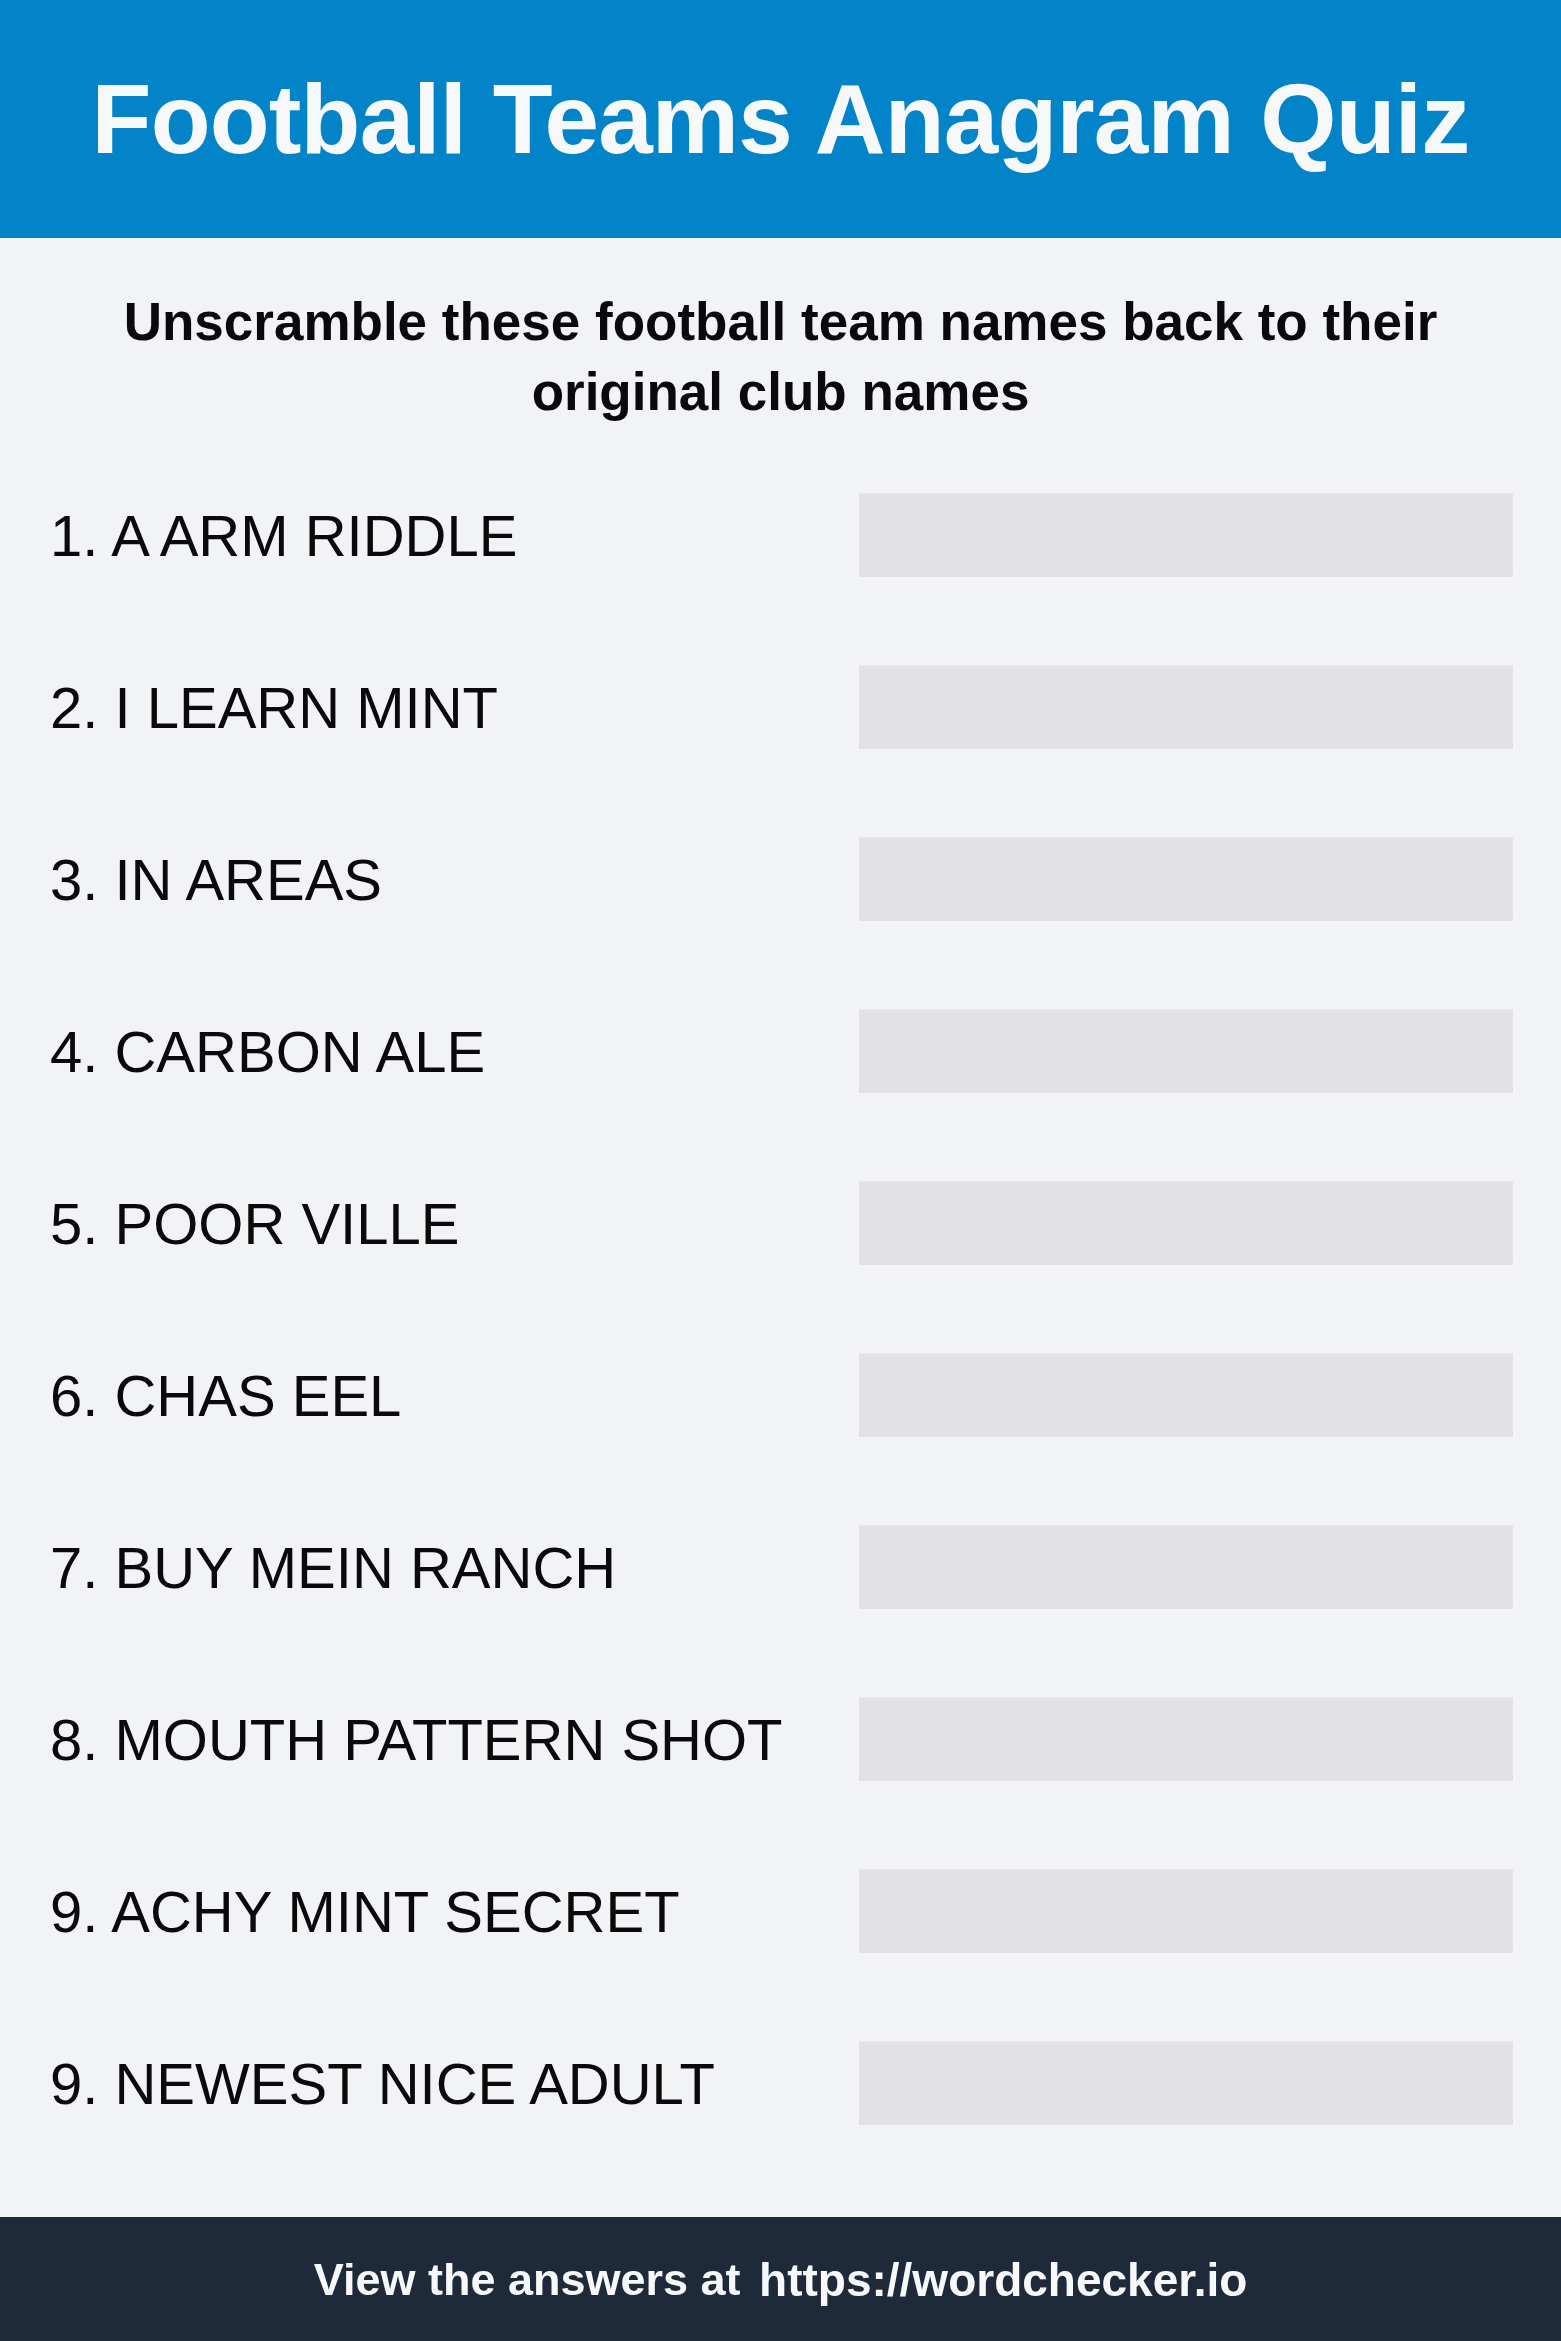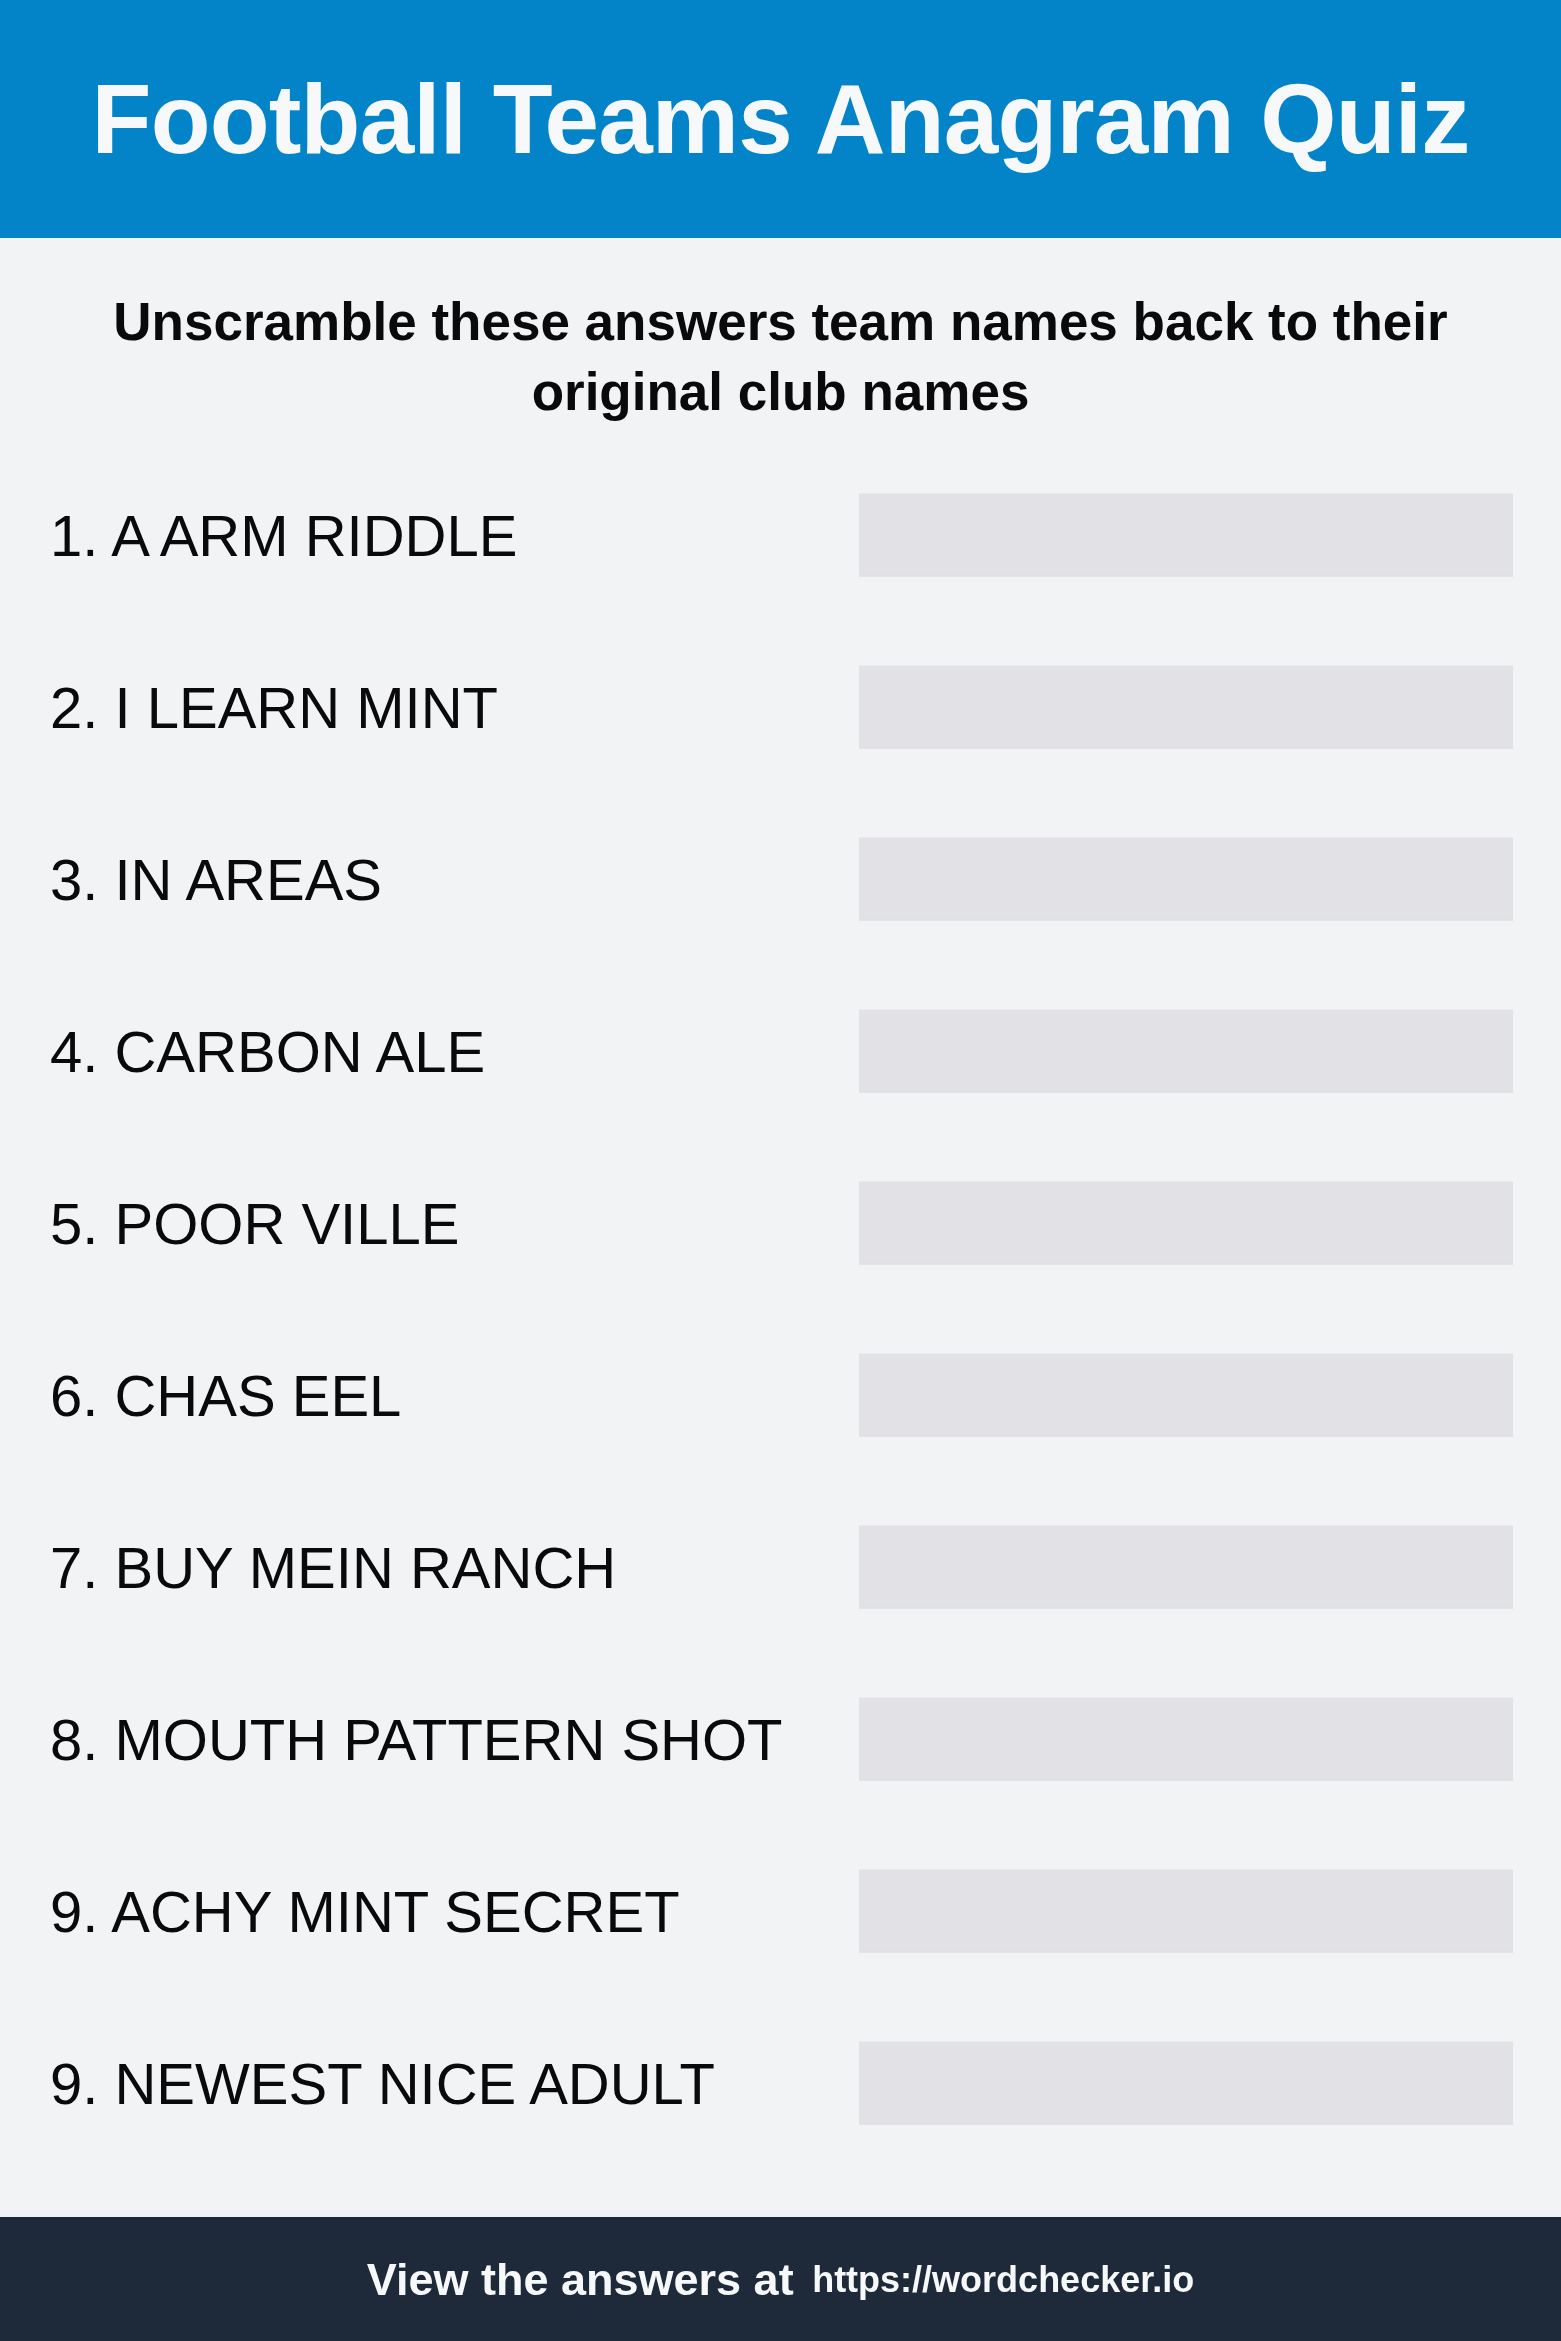--- a/index.html
+++ b/index.html
@@ -96,37 +96,37 @@
     gap: 6px;
   }
   .footer-text {
     color: var(--light-text);
     font-size: 45px;
     font-weight: 700;
     white-space: pre;
   }
   .footer-link {
     color: var(--light-text);
-    font-size: 36px;
+    font-size: 46px;
     font-weight: 700;
     text-decoration: none;
     white-space: pre;
   }
 </style>
 </head>
 <body>
 
 <div class="page">
 
   <div class="header">
     <div class="title">Football Teams Anagram Quiz</div>
   </div>
 
   <div class="subtitle">
-    <span>Unscramble these answers team names back to their</span>
+    <span>Unscramble these football team names back to their</span>
     <span>original club names</span>
   </div>
 
   <div class="quiz">
     <div class="row">
       <div class="label">1. A ARM RIDDLE</div>
       <div class="answer-box"></div>
     </div>
     <div class="row">
       <div class="label">2. I LEARN MINT</div>

